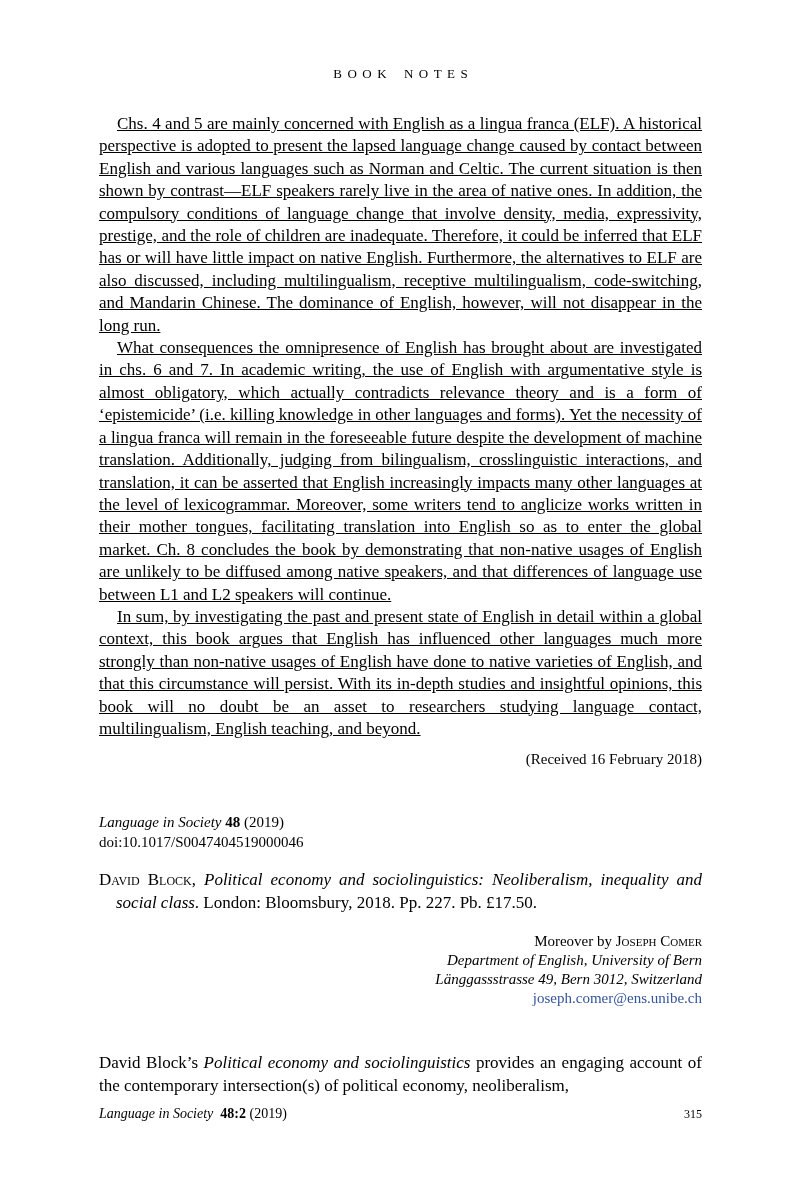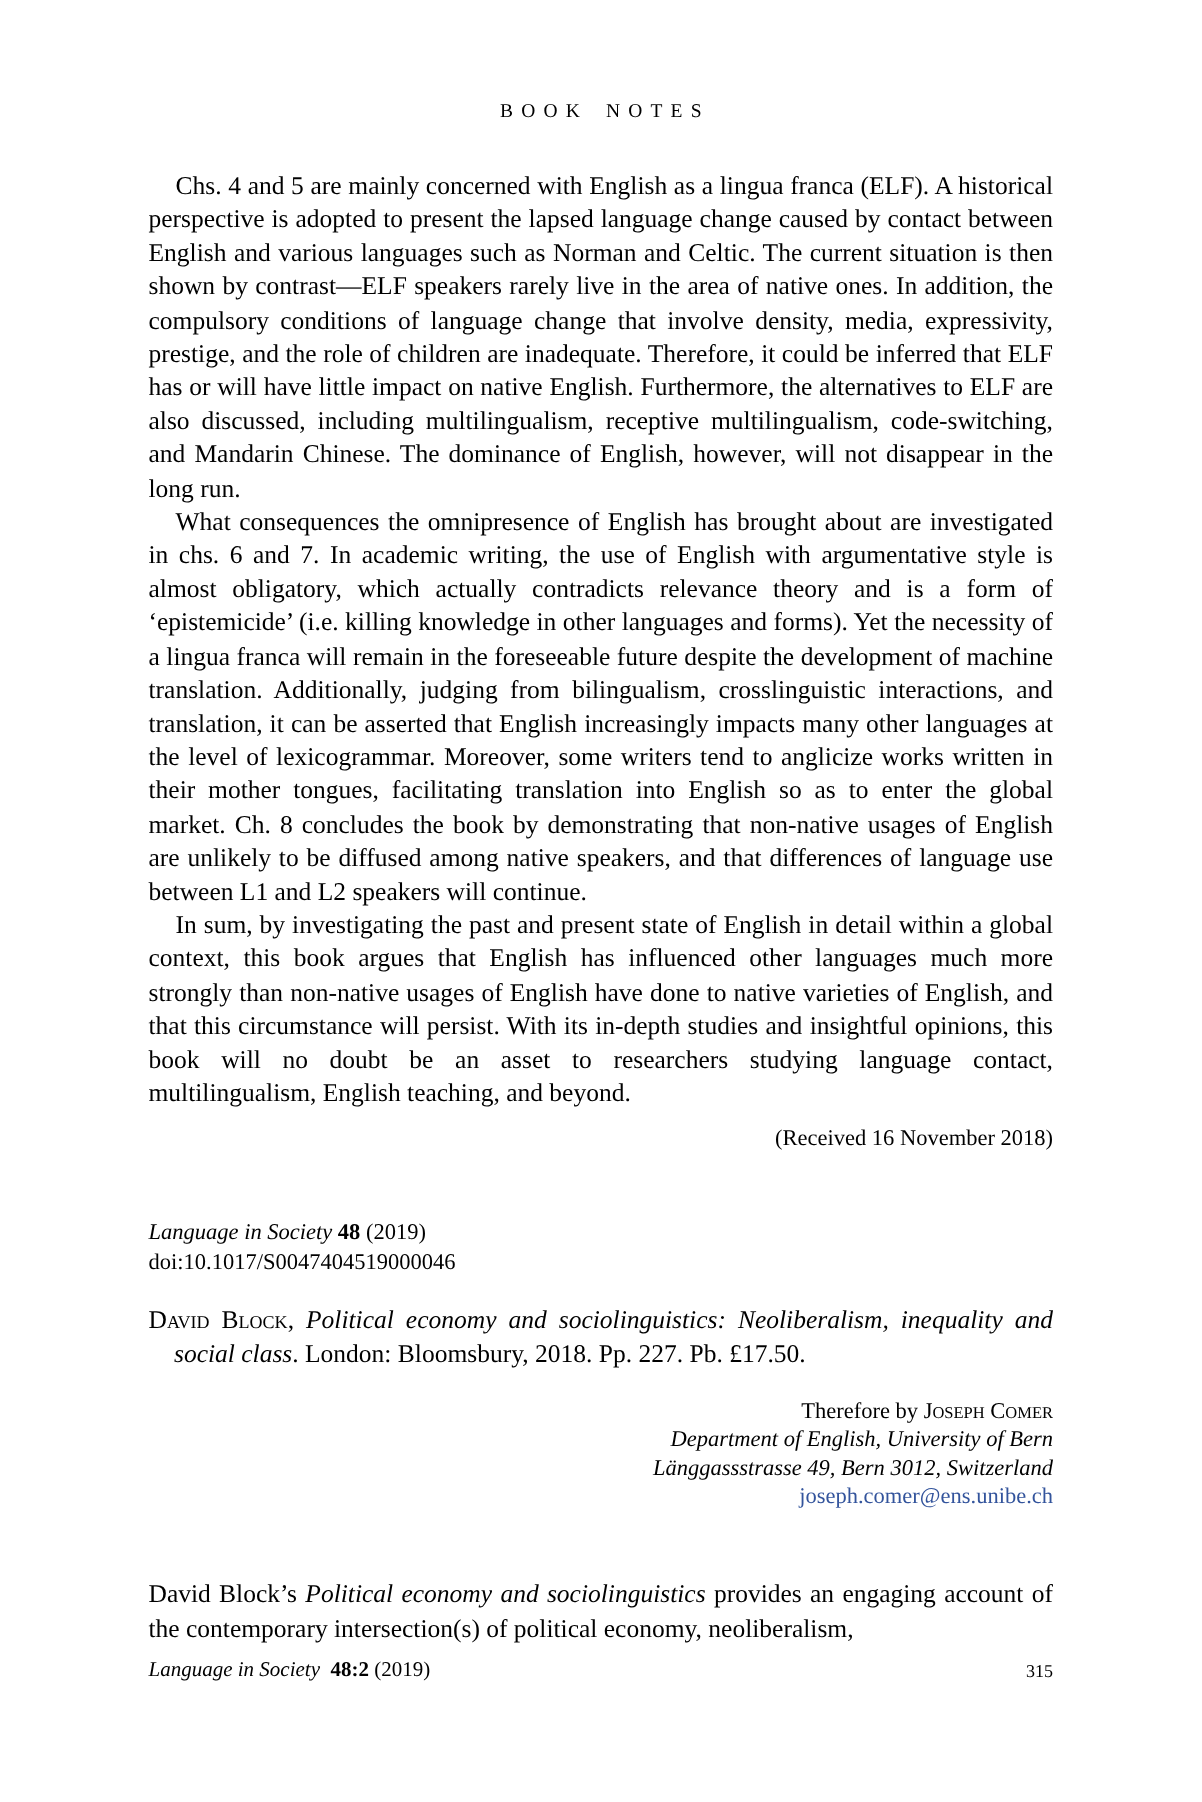--- a/index.html
+++ b/index.html
@@ -22,20 +22,21 @@
     letter-spacing: 0.42em;
     word-spacing: 0.25em;
     margin-bottom: 31px;
     text-indent: 0.42em; 
   }
   .body-text p {
     font-size: 17px;
     line-height: 22.4px;
     text-align: justify;
     text-indent: 18px;
+    text-decoration: underline;
   }
   .received {
     margin-top: 11px;
     font-size: 15px;
     text-align: right;
   }
   .journal-info {
     margin-top: 44px;
     font-size: 15px;
     line-height: 20px;
@@ -86,33 +87,33 @@
 <div class="page">
 
   <div class="running-head">BOOK NOTES</div>
 
   <div class="body-text">
     <p>Chs. 4 and 5 are mainly concerned with English as a lingua franca (ELF). A historical perspective is adopted to present the lapsed language change caused by contact between English and various languages such as Norman and Celtic. The current situation is then shown by contrast—ELF speakers rarely live in the area of native ones. In addition, the compulsory conditions of language change that involve density, media, expressivity, prestige, and the role of children are inadequate. Therefore, it could be inferred that ELF has or will have little impact on native English. Furthermore, the alternatives to ELF are also discussed, including multilingualism, receptive multilingualism, code-switching, and Mandarin Chinese. The dominance of English, however, will not disappear in the long run.</p>
     <p>What consequences the omnipresence of English has brought about are investigated in chs. 6 and 7. In academic writing, the use of English with argumentative style is almost obligatory, which actually contradicts relevance theory and is a form of ‘epistemicide’ (i.e. killing knowledge in other languages and forms). Yet the necessity of a lingua franca will remain in the foreseeable future despite the development of machine translation. Additionally, judging from bilingualism, crosslinguistic interactions, and translation, it can be asserted that English increasingly impacts many other languages at the level of lexicogrammar. Moreover, some writers tend to anglicize works written in their mother tongues, facilitating translation into English so as to enter the global market. Ch. 8 concludes the book by demonstrating that non-native usages of English are unlikely to be diffused among native speakers, and that differences of language use between L1 and L2 speakers will continue.</p>
     <p>In sum, by investigating the past and present state of English in detail within a global context, this book argues that English has influenced other languages much more strongly than non-native usages of English have done to native varieties of English, and that this circumstance will persist. With its in-depth studies and insightful opinions, this book will no doubt be an asset to researchers studying language contact, multilingualism, English teaching, and beyond.</p>
   </div>
 
-  <div class="received">(Received 16 November 2018)</div>
+  <div class="received">(Received 16 February 2018)</div>
 
   <div class="journal-info">
     <div><span class="italic">Language in Society</span><span> </span><span class="bold">48</span><span> (2019)</span></div>
     <div>doi:10.1017/S0047404519000046</div>
   </div>
 
   <div class="citation">
     <span class="smallcaps">David Block</span><span>, </span><span class="italic">Political economy and sociolinguistics: Neoliberalism, inequality and social class</span><span>. London: Bloomsbury, 2018. Pp. 227. Pb. £17.50.</span>
   </div>
 
   <div class="reviewer-block">
-    <div><span>Therefore by </span><span class="smallcaps">Joseph Comer</span></div>
+    <div><span>Moreover by </span><span class="smallcaps">Joseph Comer</span></div>
     <div class="italic">Department of English, University of Bern</div>
     <div class="italic">Länggassstrasse 49, Bern 3012, Switzerland</div>
     <div><a class="email">joseph.comer@ens.unibe.ch</a></div>
   </div>
 
   <p class="review-start">
     <span>David Block’s </span><span class="italic">Political economy and sociolinguistics</span><span> provides an engaging account of the contemporary intersection(s) of political economy, neoliberalism,</span>
   </p>
 
   <div class="footer">

